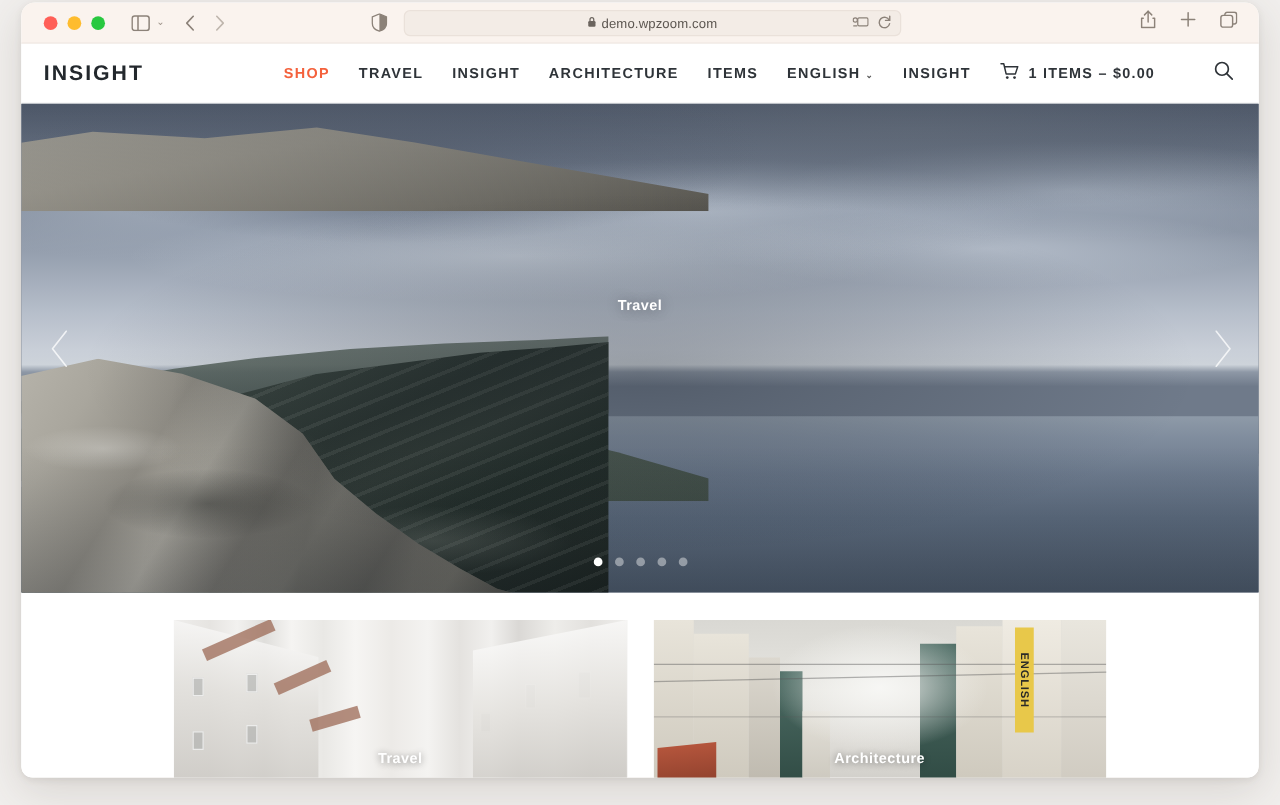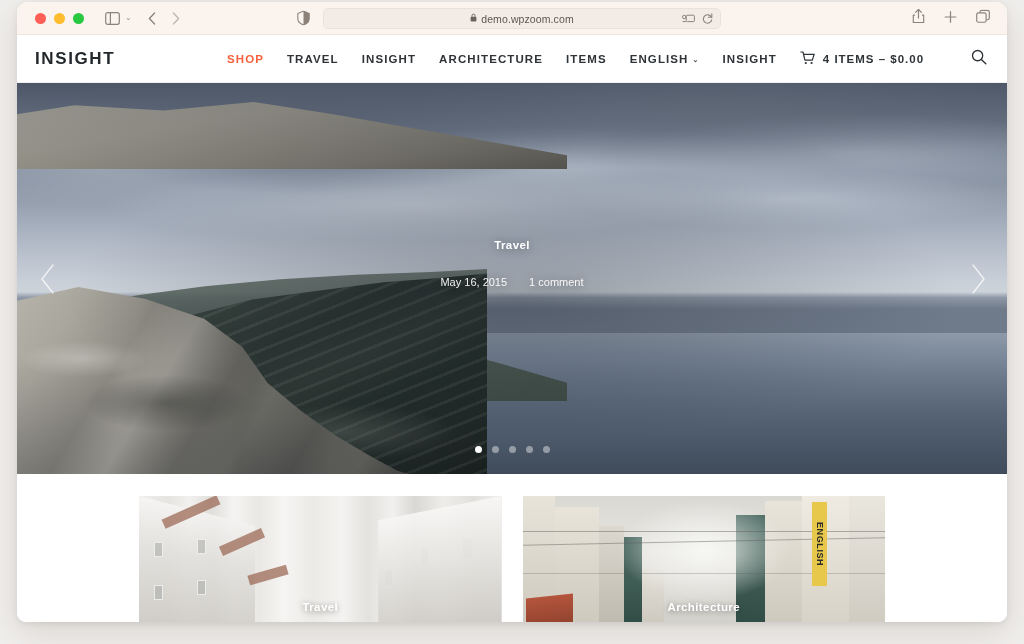--- a/index.html
+++ b/index.html
@@ -454,21 +454,21 @@
       </a>
 
       <a id="cart-link">
         <span>
           <svg width="16" height="14" viewBox="0 0 16 14" fill="none" stroke="#2e3338" stroke-width="1.2" stroke-linecap="round" stroke-linejoin="round">
             <path d="M0.8 1 H3 L4.9 9.1 H12.3 L14.2 3.3 H4"></path>
             <circle cx="5.8" cy="12" r="1.1" fill="#2e3338" stroke="none"></circle>
             <circle cx="11.6" cy="12" r="1.1" fill="#2e3338" stroke="none"></circle>
           </svg>
         </span>
-        <span>4 ITEMS – $0.00</span>
+        <span>1 ITEMS – $0.00</span>
       </a>
     </nav>
 
     <span id="search-btn">
       <svg width="16" height="16" viewBox="0 0 16 16" fill="none" stroke="currentColor" stroke-width="1.35" stroke-linecap="round">
         <circle cx="6.6" cy="6.6" r="5.1"></circle>
         <line x1="10.4" y1="10.4" x2="14.8" y2="14.8"></line>
       </svg>
     </span>
   </div>
@@ -482,24 +482,20 @@
     <div class="layer" id="ridge-right"></div>
     <div class="layer" id="mtn-right"></div>
     <div class="layer" id="mtn-right-tex"></div>
     <div class="layer" id="cliff-left"></div>
     <div class="layer" id="cliff-left-shade"></div>
     <div class="layer" id="foreground-rock"></div>
     <div class="layer" id="hero-vignette"></div>
 
     <div id="hero-caption">
       <a id="hero-category">Travel</a>
-      <div id="hero-meta">
-        <span>May 16, 2015</span>
-        <span>1 comment</span>
-      </div>
     </div>
 
     <div class="hero-arrow" id="arrow-prev">
       <svg width="18" height="32" viewBox="0 0 18 32" fill="none" stroke="#ffffff" stroke-width="1.3" stroke-linecap="round" stroke-linejoin="round" opacity="0.9">
         <polyline points="14,2 3,16 14,30"></polyline>
       </svg>
     </div>
     <div class="hero-arrow" id="arrow-next">
       <svg width="18" height="32" viewBox="0 0 18 32" fill="none" stroke="#ffffff" stroke-width="1.3" stroke-linecap="round" stroke-linejoin="round" opacity="0.9">
         <polyline points="4,2 15,16 4,30"></polyline>

